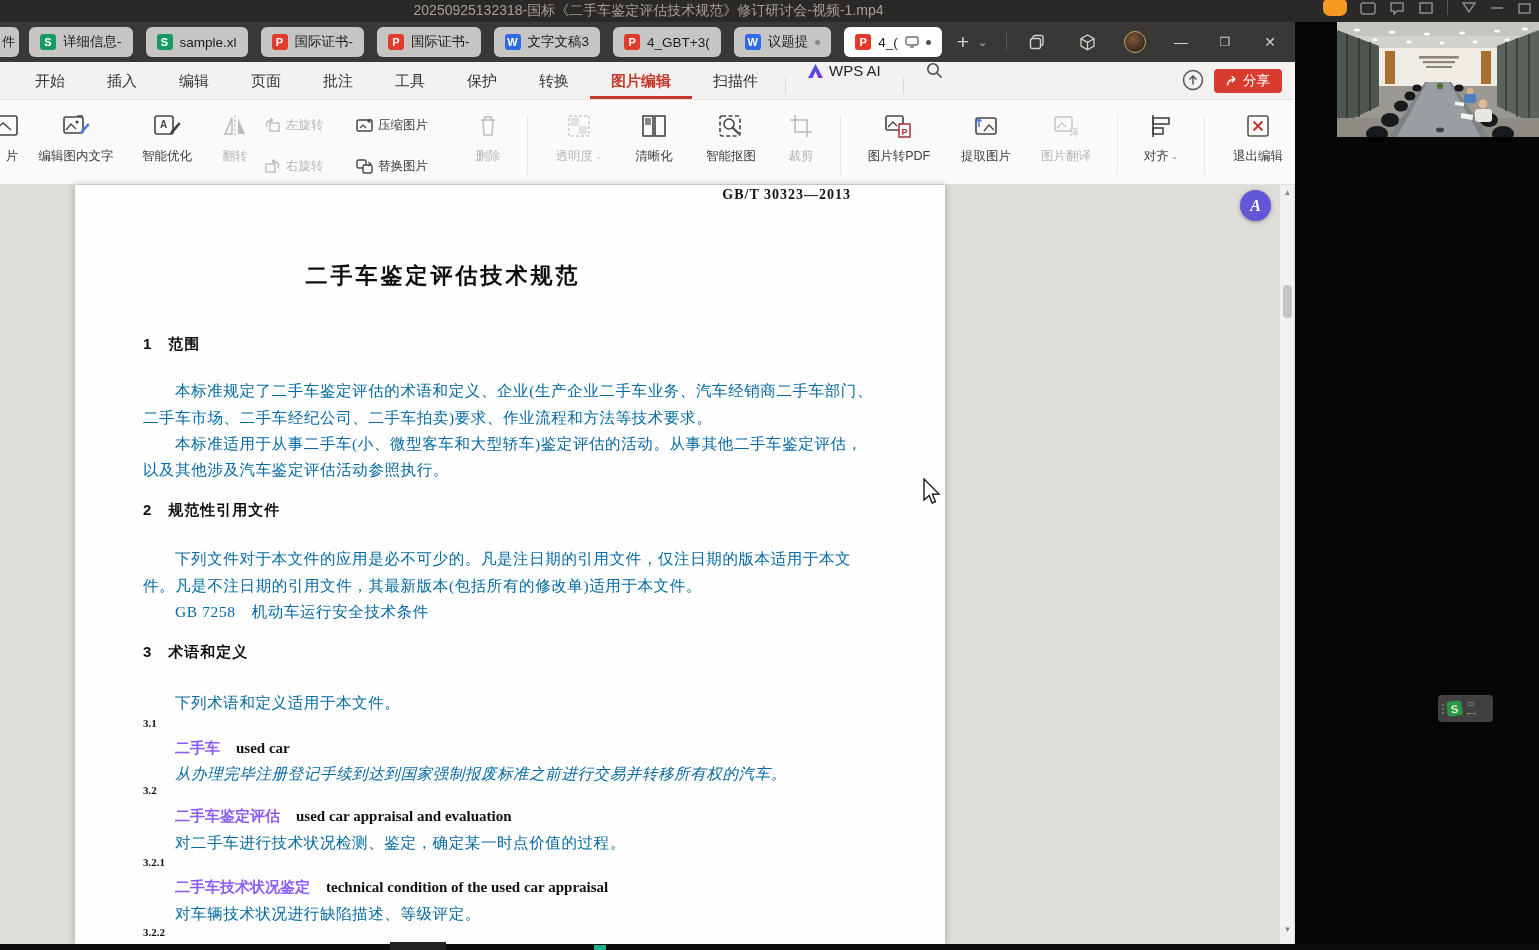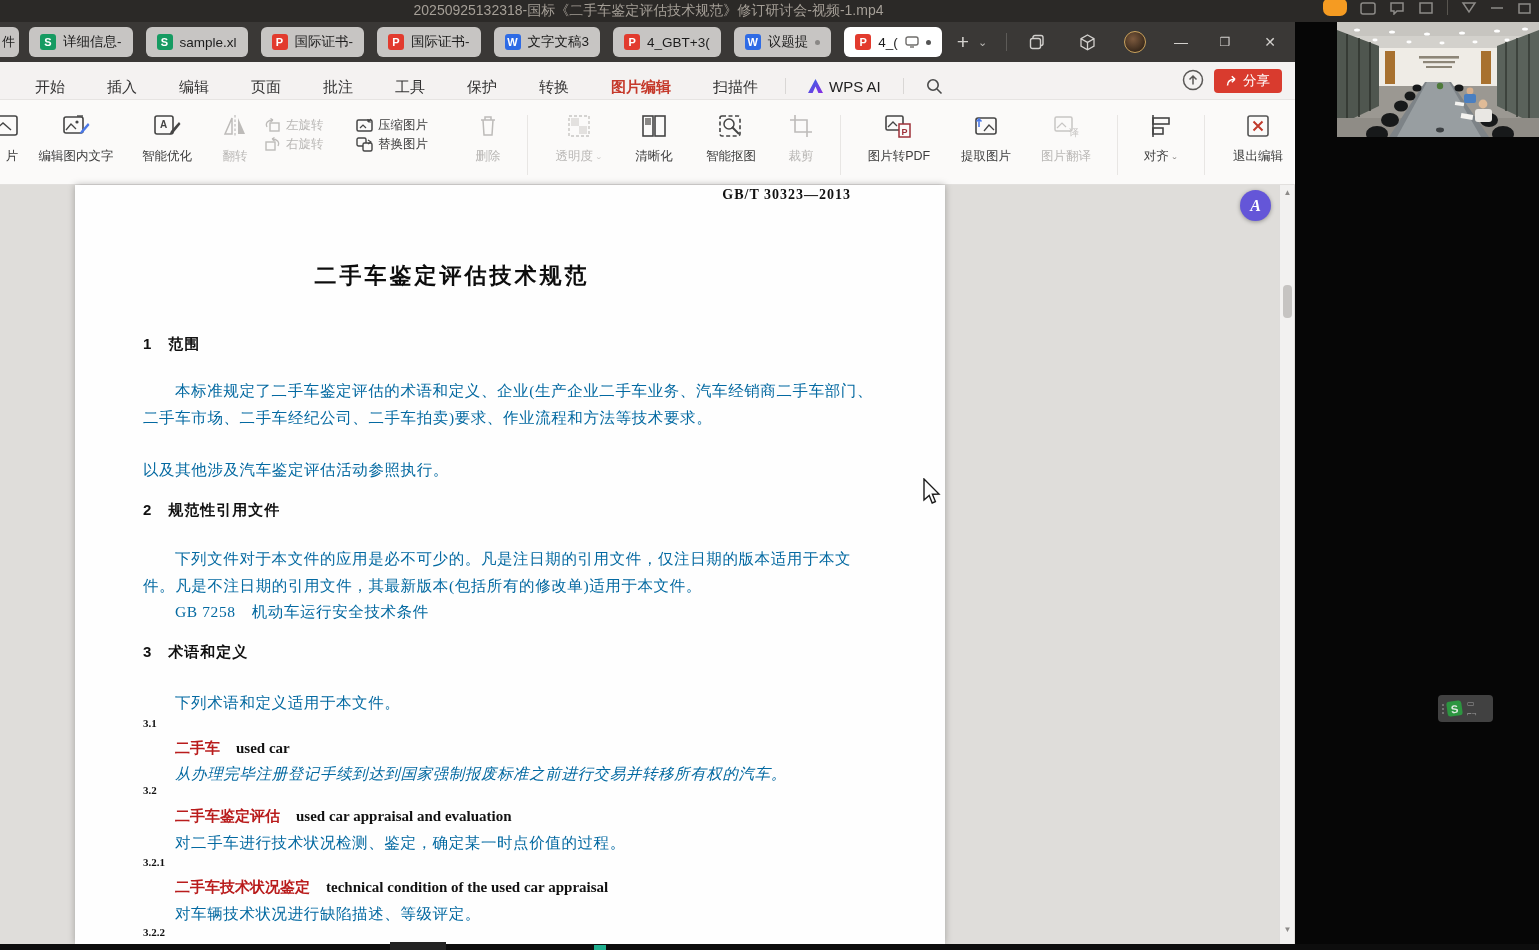--- a/index.html
+++ b/index.html
@@ -27,53 +27,53 @@
     display:flex; align-items:center; justify-content:center; flex:none; }
   .badge.S { background:#169b62; } .badge.P { background:#e23b2e; } .badge.W { background:#2e6be5; }
   .tab-dot { width:5px; height:5px; border-radius:50%; background:#8a8886; flex:none; }
   .tab.active .tab-dot { background:#555; }
   .newtab { color:#d3d1ce; font-size:21px; margin-left:2px; line-height:30px; }
   .newtab-chev { color:#bdbbb8; font-size:11px; margin-left:9px; }
   .winbtn { position:absolute; top:0; height:40px; display:flex; align-items:center; justify-content:center; color:#d2d0cd; }
   .tb-div { position:absolute; left:1006px; top:11px; width:1px; height:18px; background:#5d5b58; }
   
   .menubar { position:absolute; left:0; top:62px; width:1297px; height:38px; background:#f4f2f1; border-bottom:1px solid #e6e4e2; }
-  .menu-items { position:absolute; left:14px; top:0; height:48px; display:flex; align-items:center; }
+  .menu-items { position:absolute; left:14px; top:0; height:48px; display:flex; align-items:flex-start; }
   .menu-item { padding:0 21px; font-size:15px; color:#333; line-height:37px; }
   .menu-item.active { color:#c5392b; font-weight:bold; box-shadow: inset 0 -3px 0 #c5392b; }
   .menu-div { width:1px; height:16px; background:#d9d7d5; align-self:center; margin:0 6px; }
   .wpsai { display:flex; align-items:center; gap:6px; padding:0 16px; font-size:15px; color:#222; }
   .menu-search { display:flex; align-items:center; padding:0 16px; }
   .menu-right-up { position:absolute; left:1182px; top:7px; }
   .share-btn { position:absolute; left:1214px; top:7px; width:68px; height:24px; background:#d93b2e; border-radius:4px;
     color:#fff; font-size:13.5px; display:flex; align-items:center; justify-content:center; gap:5px; }
   
   .toolbar { position:absolute; left:0; top:100px; width:1297px; height:85px; background:#fbfaf9; border-bottom:1px solid #e2e0de; }
   .tb-flex { position:absolute; left:0; top:0; height:85px; display:flex; align-items:flex-start; padding-top:13px; }
   .titem { display:flex; flex-direction:column; align-items:center; gap:9px; font-size:12.5px; color:#3c3c3c; white-space:nowrap; }
   .titem .lbl { display:flex; align-items:center; gap:2px; }
   .titem.disabled { color:#b9b7b5; }
-  .tstack { display:flex; flex-direction:column; gap:2px; padding-top:4px; font-size:12.5px; color:#3c3c3c; }
+  .tstack { display:flex; flex-direction:column; gap:24px; padding-top:4px; font-size:12.5px; color:#3c3c3c; }
   .trow { display:flex; align-items:center; gap:5px; white-space:nowrap; }
   .trow.disabled { color:#b9b7b5; }
   .tdivider { width:1px; height:60px; background:#e8e6e4; margin:2px 11px 0 11px; }
   .chev { font-size:9px; color:#7b7977; transform:scaleY(.8); }
   .titem.disabled .chev { color:#c4c2c0; }
   .clipped { width:24px; overflow:hidden; }
   
   .docarea { position:absolute; left:0; top:185px; width:1295px; height:759px; background:#dfddda; }
   .page { position:absolute; left:75px; top:0; width:870px; height:759px; background:#fefefe;
     box-shadow:0 0 7px rgba(0,0,0,.28); }
   .page .abs { position:absolute; white-space:nowrap; }
   .serif { font-family:"Liberation Serif","DejaVu Serif",serif; font-size:15.5px; color:#0369a1; letter-spacing:.6px; }
   .ph { top:2px; right:94px; font-family:"Liberation Serif","DejaVu Serif",serif; font-weight:bold; font-size:14px; letter-spacing:1px; color:#111; }
-  .doc-title { top:76px; left:14px; width:726px; text-align:center; font-weight:bold; font-size:22px; letter-spacing:3px; color:#0d0d0d; }
+  .doc-title { top:76px; left:5px; width:726px; text-align:center; font-weight:bold; font-size:22px; letter-spacing:3px; color:#0d0d0d; }
   .dhead { font-weight:bold; font-size:15px; color:#111; letter-spacing:1px; }
   .dnum { font-family:"Liberation Serif","DejaVu Serif",serif; font-weight:bold; font-size:11px; color:#111; }
-  .term-cn { font-weight:bold; font-size:15px; color:#b91c1c; }
+  .term-cn { font-weight:bold; font-size:15px; color:#8b5cf6; }
   .term-en { font-family:"Liberation Serif","DejaVu Serif",serif; font-weight:bold; font-size:15px; margin-left:16px; color:#111; }
   
   .vscroll { position:absolute; left:1279px; top:0; width:15px; height:759px; background:#f2f1f0; border-left:1px solid #dedcda; }
   .sb-arrow { position:absolute; left:0; width:15px; text-align:center; font-size:8px; color:#8c8a88; }
   .sb-thumb { position:absolute; left:3px; top:100px; width:9px; height:33px; background:#c6c4c2; border-radius:4px; }
   .ai-fab { position:absolute; left:1240px; top:5px; width:31px; height:31px; border-radius:50%; background:#6456d8;
     color:#fff; display:flex; align-items:center; justify-content:center; font-weight:bold; font-style:italic;
     font-family:"Liberation Serif","DejaVu Serif",serif; font-size:16px; box-shadow:0 1px 4px rgba(0,0,0,.35); }
   
   .right-panel { position:absolute; left:1295px; top:22px; width:244px; height:928px; background:#060606; }
@@ -419,20 +419,21 @@
   </div>
 
   <div class="docarea">
     <div class="page">
       <div class="abs ph">GB/T 30323—2013</div>
       <div class="abs doc-title">二手车鉴定评估技术规范</div>
 
       <div class="abs dhead" style="top:150px;left:68px;">1　范围</div>
       <div class="abs serif" style="top:196px;left:100px;">本标准规定了二手车鉴定评估的术语和定义、企业(生产企业二手车业务、汽车经销商二手车部门、</div>
       <div class="abs serif" style="top:223px;left:68px;">二手车市场、二手车经纪公司、二手车拍卖)要求、作业流程和方法等技术要求。</div>
+      <div class="abs serif" style="top:249px;left:100px;">本标准适用于从事二手车(小、微型客车和大型轿车)鉴定评估的活动。从事其他二手车鉴定评估，</div>
       <div class="abs serif" style="top:275px;left:68px;">以及其他涉及汽车鉴定评估活动参照执行。</div>
 
       <div class="abs dhead" style="top:316px;left:68px;">2　规范性引用文件</div>
       <div class="abs serif" style="top:364px;left:100px;">下列文件对于本文件的应用是必不可少的。凡是注日期的引用文件，仅注日期的版本适用于本文</div>
       <div class="abs serif" style="top:391px;left:68px;">件。凡是不注日期的引用文件，其最新版本(包括所有的修改单)适用于本文件。</div>
       <div class="abs serif" style="top:417px;left:100px;">GB 7258　机动车运行安全技术条件</div>
 
       <div class="abs dhead" style="top:458px;left:68px;text-align:center;">3　术语和定义</div>
       <div class="abs serif" style="top:508px;left:100px;">下列术语和定义适用于本文件。</div>
 

